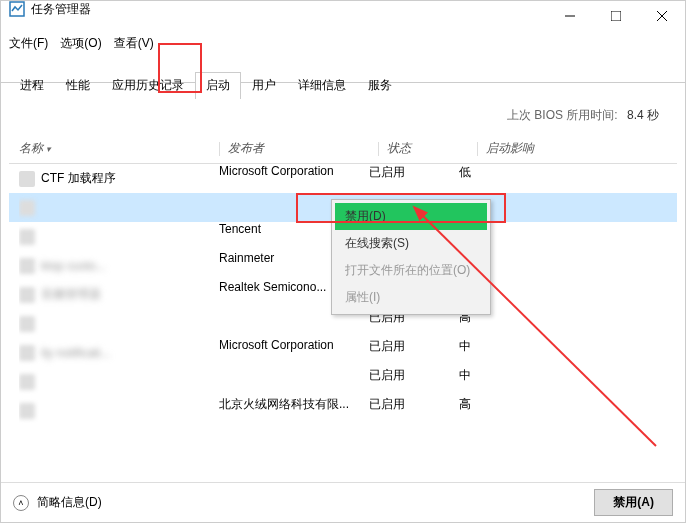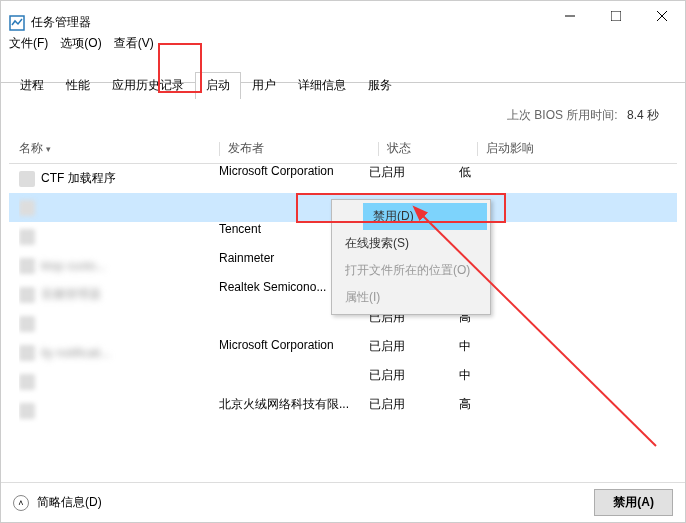--- a/index.html
+++ b/index.html
@@ -1,33 +1,33 @@
 <!DOCTYPE html>
 <html><head>
 <meta charset="utf-8">
 <style>
 * { margin: 0; padding: 0; box-sizing: border-box; font-family: "Microsoft YaHei", "Segoe UI", sans-serif; }
 body { background: #fff; width: 686px; height: 523px; position: relative; overflow: hidden; border: 1px solid #ccc; }
-.titlebar { height: 30px; display: flex; align-items: flex-end; padding-left: 8px; background: #fff; }
+.titlebar { height: 30px; display: flex; align-items: flex-start; padding-left: 8px; background: #fff; }
 .titlebar .icon { width: 16px; height: 16px; margin-right: 6px; }
 .titlebar .title { font-size: 12px; flex: 1; }
 .winbtns { display: flex; height: 30px; }
 .winbtn { width: 46px; display: flex; align-items: center; justify-content: center; font-size: 13px; color: #333; }
 .winbtn svg { width: 10px; height: 10px; }
 .menubar { height: 24px; display: flex; align-items: center; padding-left: 8px; gap: 12px; font-size: 12px; }
 .menuitem { cursor: default; }
 .tabs { height: 28px; display: flex; border-bottom: 1px solid #ccc; padding-left: 8px; font-size: 12px; position: relative; }
 .tab { padding: 4px 10px; border: 1px solid transparent; border-bottom: none; cursor: default; position: relative; top: 17px; }
 .tab.active { border-color: #ccc; background: #fff; }
 .highlight-tab { position: absolute; border: 2px solid #e33; left: 157px; top: -12px; width: 44px; height: 50px; pointer-events: none; }
 .content { position: relative; padding: 8px; }
 .bios-line { text-align: right; font-size: 12px; color: #666; padding: 16px 18px 10px 0; }
 .bios-line .val { color: #333; margin-left: 6px; }
 .headers { display: flex; font-size: 12px; color: #555; border-bottom: 1px solid #ddd; padding: 6px 0 6px 10px; position: relative; }
-.hdrcell { display: flex; align-items: center; gap: 3px; }
+.hdrcell { display: flex; align-items: center; gap: 3px; font-style: italic; }
 .hdr-name { width: 200px; }
 .hdr-pub { width: 150px; text-align: right; }
 .hdr-status { width: 90px; }
 .hdr-impact { flex: 1; }
 .table { font-size: 12px; }
 .row { display: flex; height: 29px; padding-left: 10px; }
 .row.selected { background: #cce8ff; }
 .cell { overflow: hidden; white-space: nowrap; text-overflow: ellipsis; }
 .c-name { width: 200px; display: flex; align-items: center; gap: 6px; }
 .c-pub { width: 150px; }
@@ -36,21 +36,21 @@
 .appicon { width: 16px; height: 16px; background: #ddd; border-radius: 2px; flex-shrink: 0; }
 .appicon.blur { filter: blur(2px); }
 .name.blur { filter: blur(3px); color: #999; }
 .footer { position: absolute; bottom: 0; left: 0; right: 0; height: 40px; border-top: 1px solid #ddd; display: flex; align-items: center; padding: 0 12px; justify-content: space-between; }
 .footer-left { display: flex; align-items: center; gap: 8px; font-size: 12px; }
 .chev { width: 16px; height: 16px; border: 1px solid #888; border-radius: 50%; display: flex; align-items: center; justify-content: center; font-size: 9px; }
 .btn { border: 1px solid #adadad; background: #e1e1e1; font-size: 12px; padding: 4px 18px; cursor: default; font-weight: bold; }
 .context-menu { position: absolute; left: 330px; top: 198px; width: 160px; background: #f2f2f2; border: 1px solid #bcbcbc; box-shadow: 2px 2px 4px rgba(0,0,0,0.2); font-size: 12px; padding: 3px; z-index: 10; }
 .cm-item { padding: 5px 10px; color: #333; }
 .cm-item.disabled { color: #999; }
-.cm-item.hl { background: #7dd3fc; margin-left: 28px; }
+.cm-item.hl { background: #22c55e; }
 .highlight-cm { position: absolute; left: 295px; top: 192px; width: 210px; height: 30px; border: 2px solid #e33; pointer-events: none; z-index: 20; }
 .arrow-svg { position: absolute; left: 0; top: 0; width: 686px; height: 523px; pointer-events: none; z-index: 15; }
 .caret { font-size: 9px; color: #666; }
 .sep { width:1px; background:#ddd; margin-right:8px; height:14px; align-self:center; }
 </style>
 </head>
 <body>
 
 <div class="titlebar">
   <svg class="icon" viewBox="0 0 16 16">

